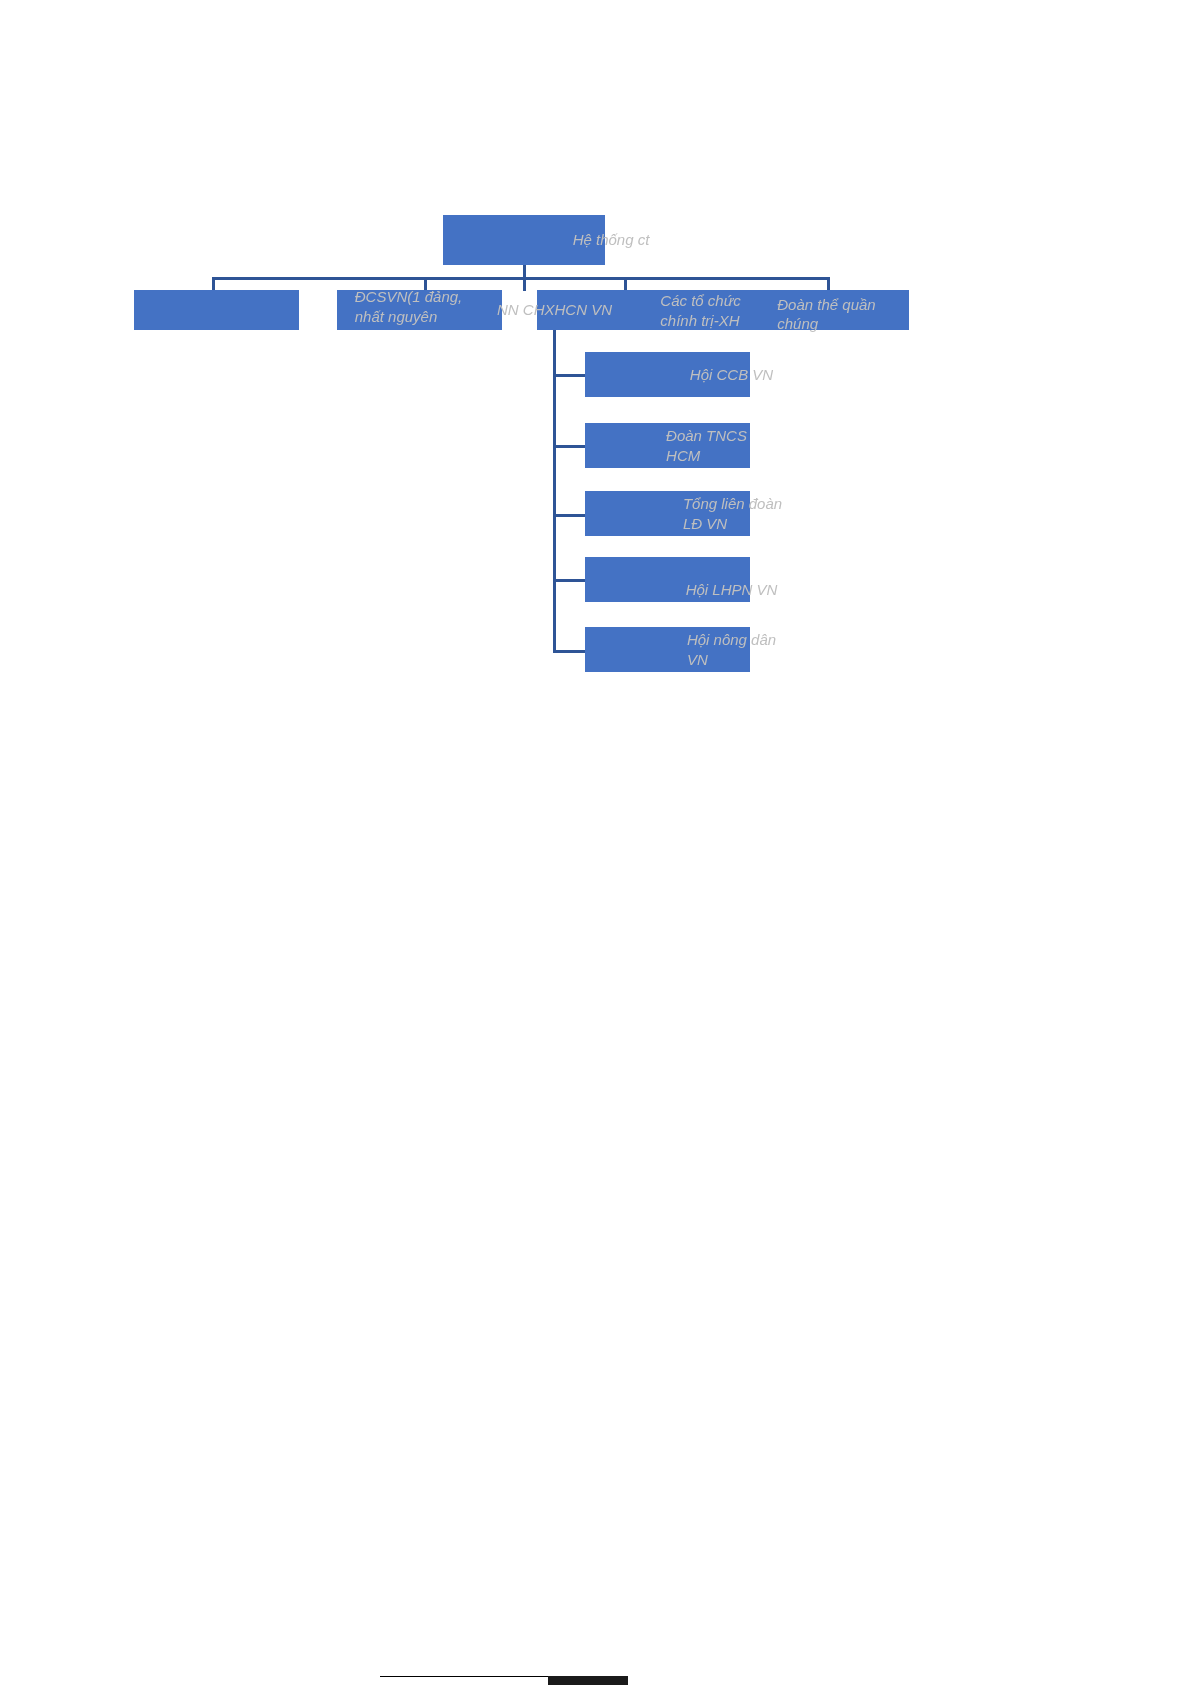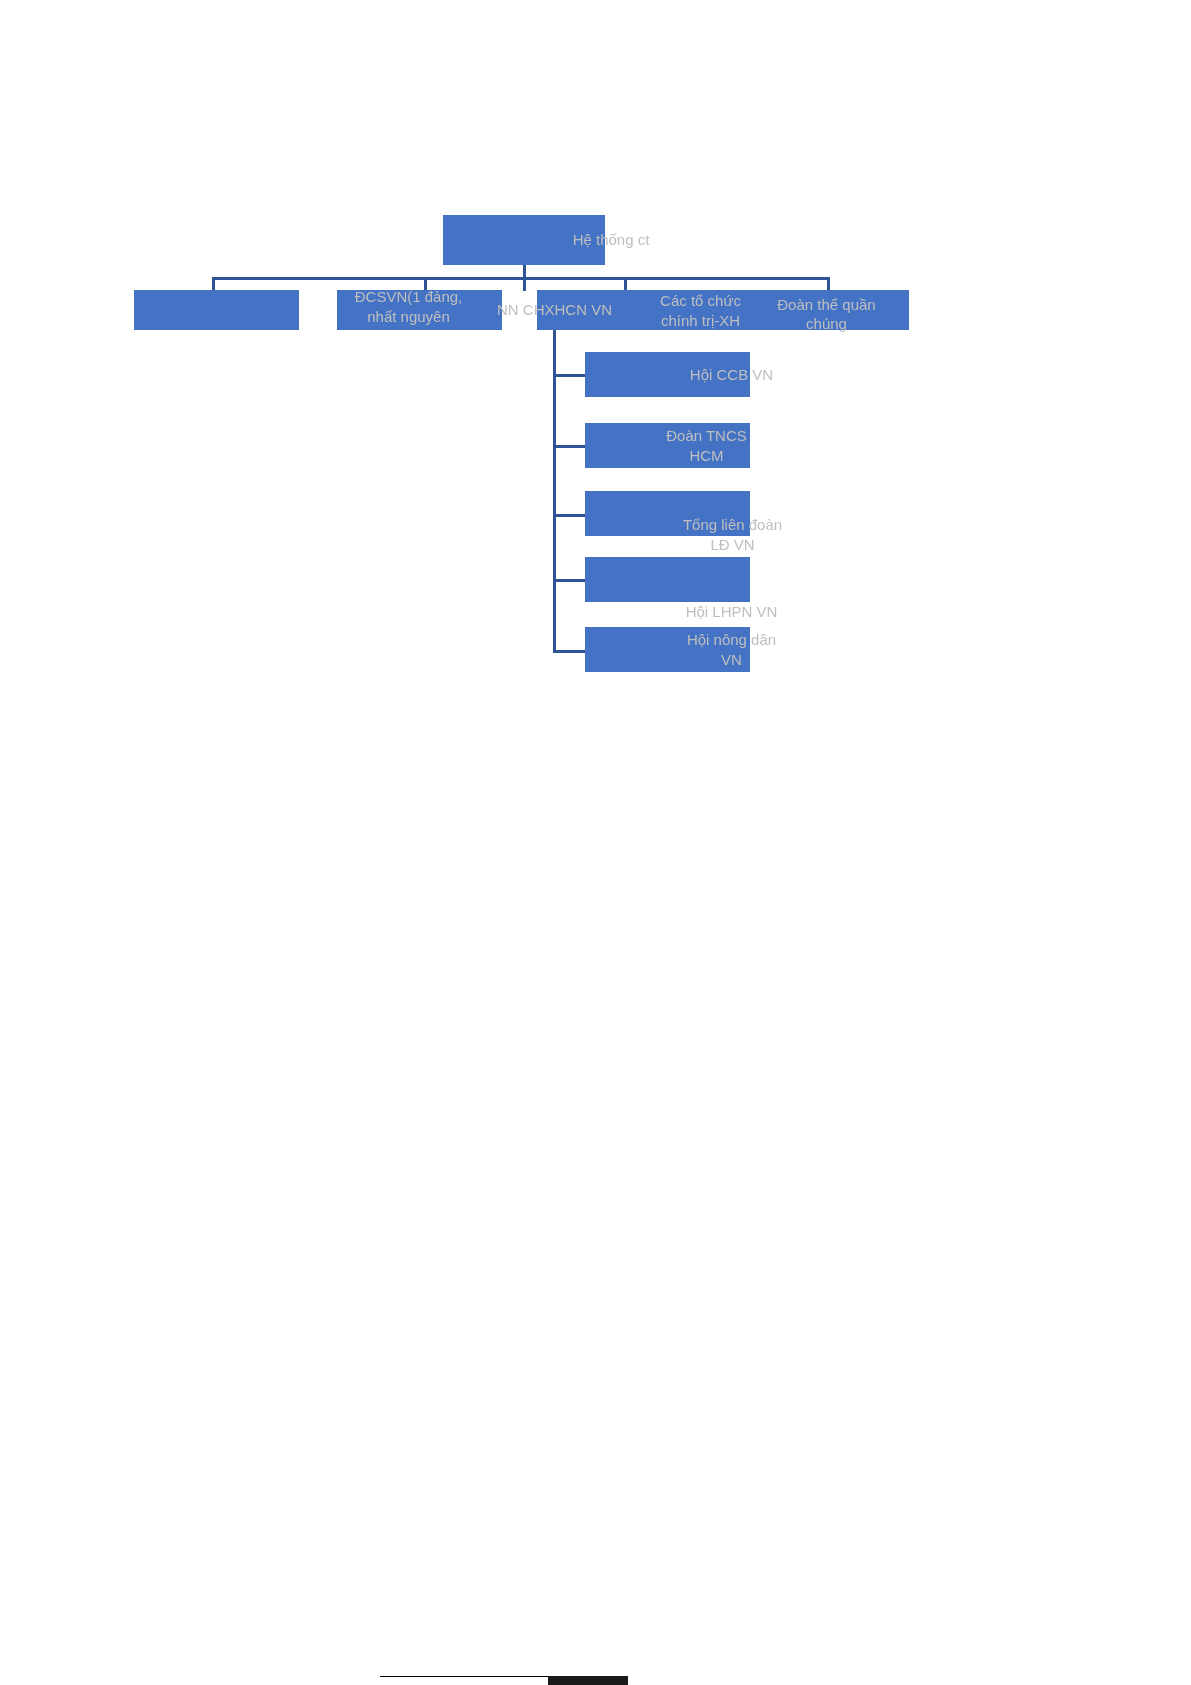--- a/index.html
+++ b/index.html
@@ -30,26 +30,27 @@
     box-sizing: border-box;
   }
 
   
   .node-label {
     position: absolute;
     color: #bfbfbf;
     font-family: "Liberation Sans", sans-serif;
     font-size: 15px;
     line-height: 1.28;
-    text-align: center;
+    text-align: left;
     white-space: pre-line;
     display: flex;
     align-items: center;
     justify-content: center;
     pointer-events: none;
+    font-style: italic;
   }
 
   
   .conn {
     position: absolute;
     background: #2E5496;
   }
   .conn.h { height: 3px; }
   .conn.v { width: 3px; }
 
@@ -109,25 +110,25 @@
   <div class="conn h" style="left:553px; top:650px; width:32px;"></div>
 
   <div class="node" style="left:585px; top:352px; width:165px; height:45px;"></div>
   <div class="node-label" style="left:649px; top:352px; width:165px; height:45px;">Hội CCB VN</div>
 
   <div class="node" style="left:585px; top:423px; width:165px; height:45px;"></div>
   <div class="node-label" style="left:624px; top:423px; width:165px; height:45px;">Đoàn TNCS
 HCM</div>
 
   <div class="node" style="left:585px; top:491px; width:165px; height:45px;"></div>
-  <div class="node-label" style="left:650px; top:491px; width:165px; height:45px;margin-top:21px;">Tổng liên đoàn
+  <div class="node-label" style="left:650px; top:491px; width:165px; height:45px;">Tổng liên đoàn
 LĐ VN</div>
 
   <div class="node" style="left:585px; top:557px; width:165px; height:45px;"></div>
-  <div class="node-label" style="left:649px; top:589px; width:165px; height:45px;">Hội LHPN VN</div>
+  <div class="node-label" style="left:649px; top:567px; width:165px; height:45px;">Hội LHPN VN</div>
 
   <div class="node" style="left:585px; top:627px; width:165px; height:45px;"></div>
   <div class="node-label" style="left:649px; top:627px; width:165px; height:45px;">Hội nông dân
 VN</div>
 
   <div class="page-rule" style="left:380px; top:1676px; width:248px;"></div>
   <div class="page-artifact" style="left:548px; top:1676px; width:80px; height:9px;"></div>
 
 </div>
 

